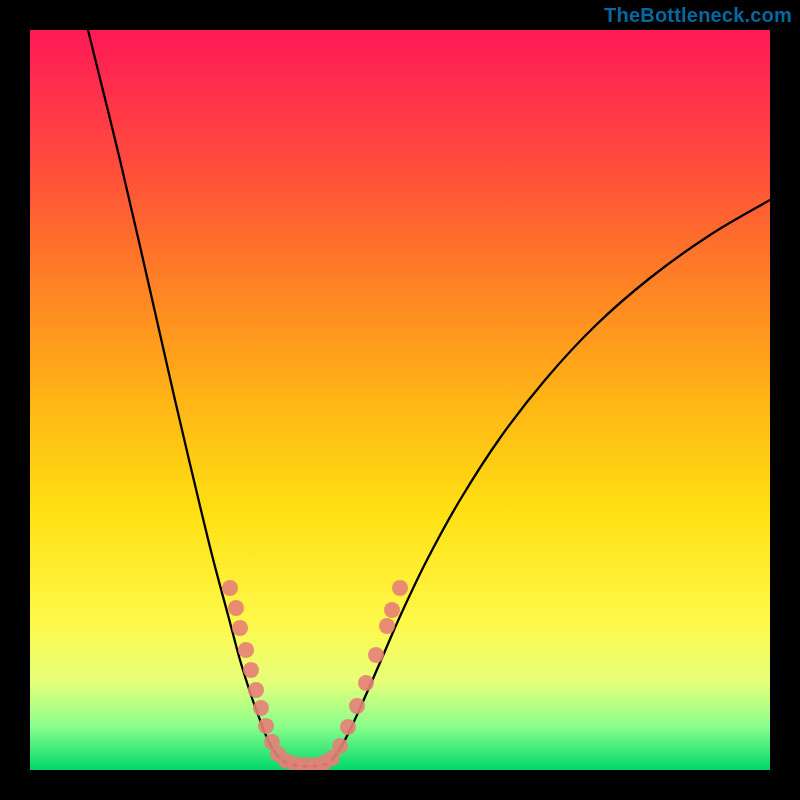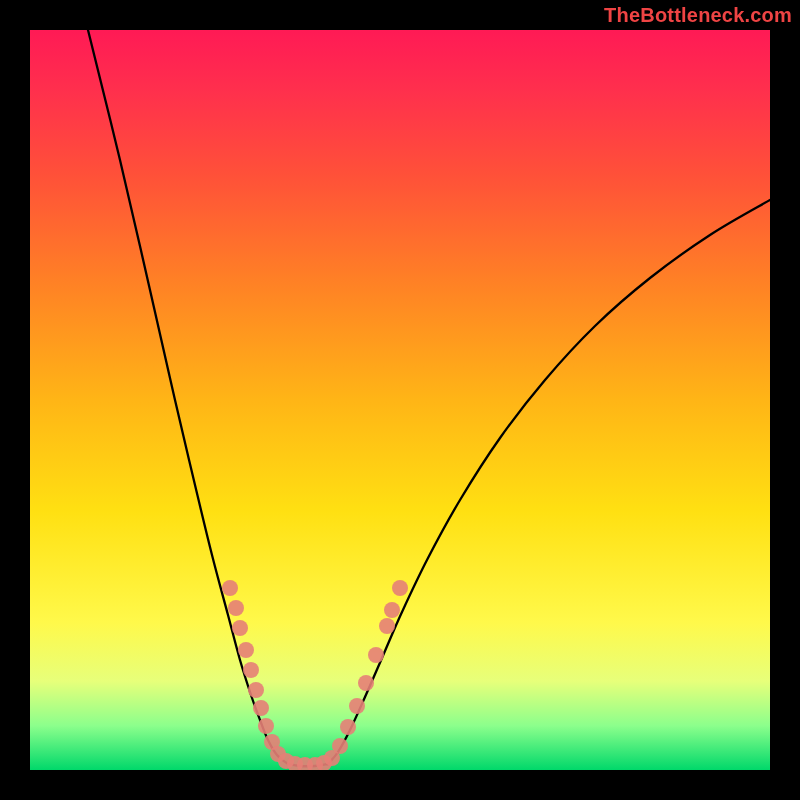--- a/index.html
+++ b/index.html
@@ -41,21 +41,21 @@
       #fff94a 80%,
       #e7ff7a 88%,
       #8cff8c 94%,
       #00d86a 100%
     );
   }
   .watermark {
     position: absolute;
     top: 4px;
     right: 8px;
-    color: #ef4444;
+    color: #0369a1;
     font-size: 20px;
     font-weight: 600;
     letter-spacing: 0.2px;
   }
   svg.overlay {
     position: absolute;
     inset: 0;
     width: 740px;
     height: 740px;
   }

